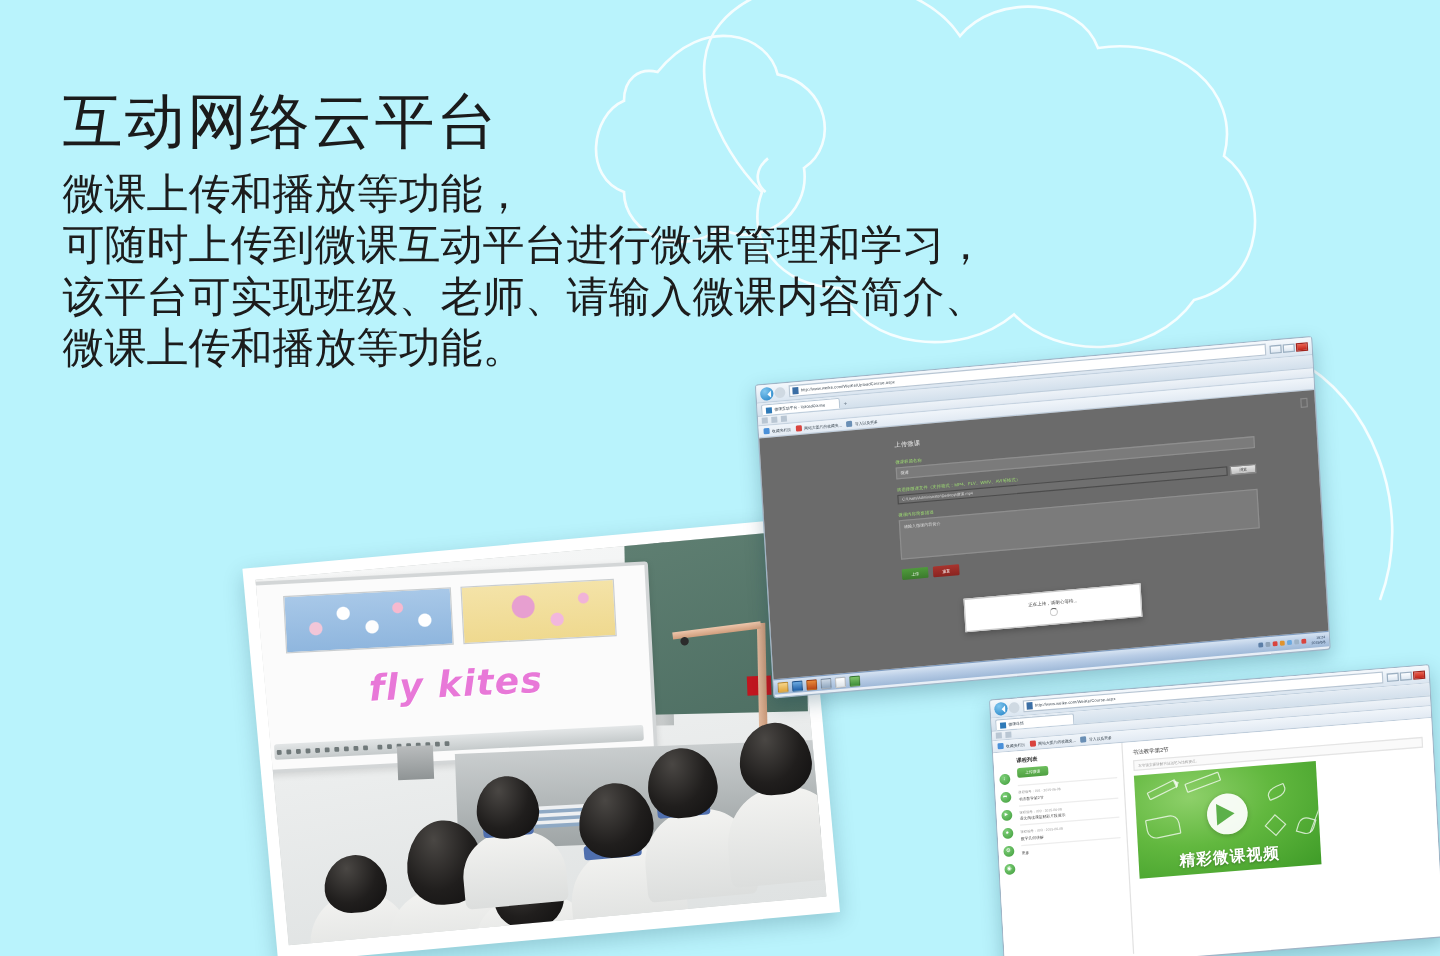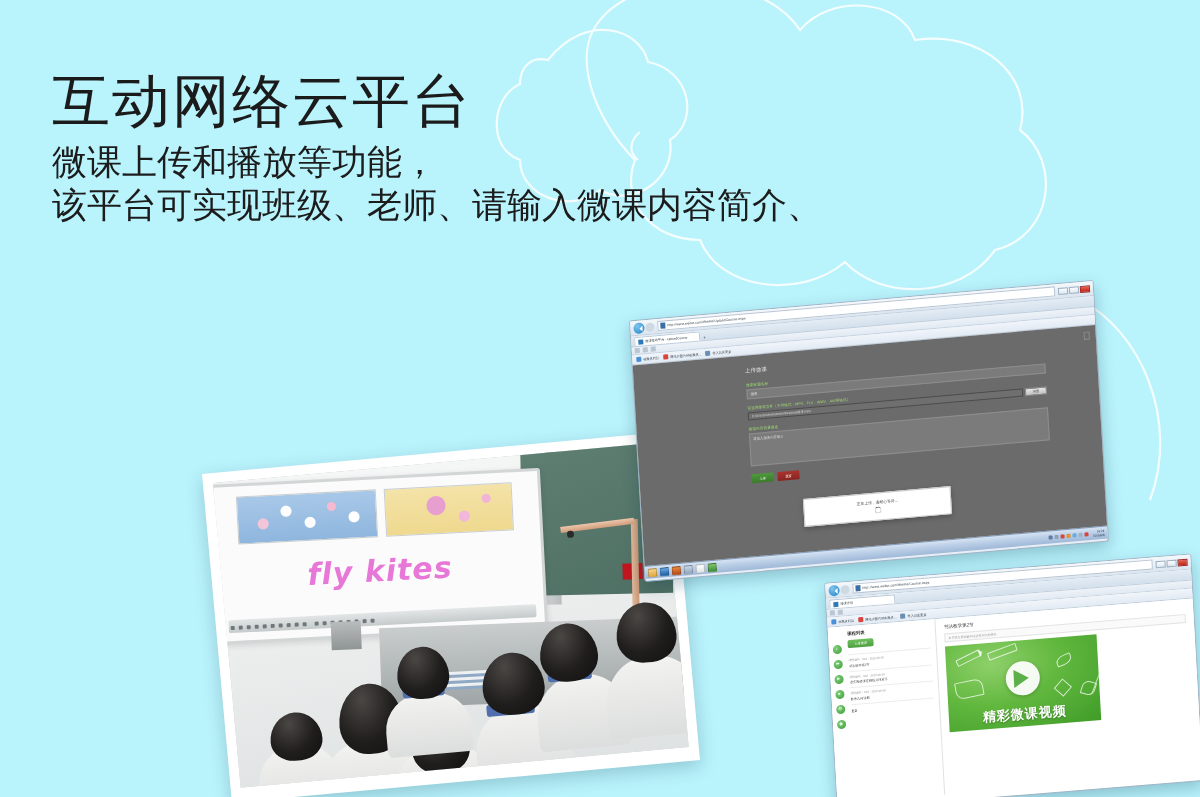--- a/index.html
+++ b/index.html
@@ -11,21 +11,21 @@
     position:relative; width:1200px; height:797px;
     background:#b9f3fc; overflow:hidden;
   }
 
   
   .clouds{position:absolute;inset:0;pointer-events:none;}
 
   
   #headline{position:absolute;left:52px;top:70px;width:700px;}
   #title{
-    font-size:58px;line-height:62px;color:#1b1b1b;letter-spacing:2px;
+    font-size:50px;line-height:62px;color:#1b1b1b;letter-spacing:2px;
     font-weight:400;white-space:nowrap;
   }
   #body-lines{margin-top:8px;}
   .body-line{
     font-size:35px;line-height:43px;color:#1c1c1c;white-space:nowrap;
     font-weight:400;
   }
 
   
   .card{position:absolute;background:#fff;box-shadow:0 4px 14px rgba(0,60,80,.18);}
@@ -264,21 +264,23 @@
                C486,148 492,96 520,84 C520,66 532,56 548,60 Z"></path>
       <path d="M640,132 C630,140 628,152 638,160"></path>
       <path d="M1080,300 C1140,330 1180,420 1150,500"></path>
     </g>
   </svg>
 
   <div id="headline">
     <div id="title">互动网络云平台</div>
     <div id="body-lines">
       <div class="body-line">微课上传和播放等功能，</div>
+      <div class="body-line">可随时上传到微课互动平台进行微课管理和学习，</div>
       <div class="body-line">该平台可实现班级、老师、请输入微课内容简介、</div>
+      <div class="body-line">微课上传和播放等功能。</div>
     </div>
   </div>
 
   <div class="card" id="classroom">
     <div class="inner">
       <div class="cr-wall"></div>
 
       <div class="cr-chalkframe">
         <span></span>
           <span></span>

